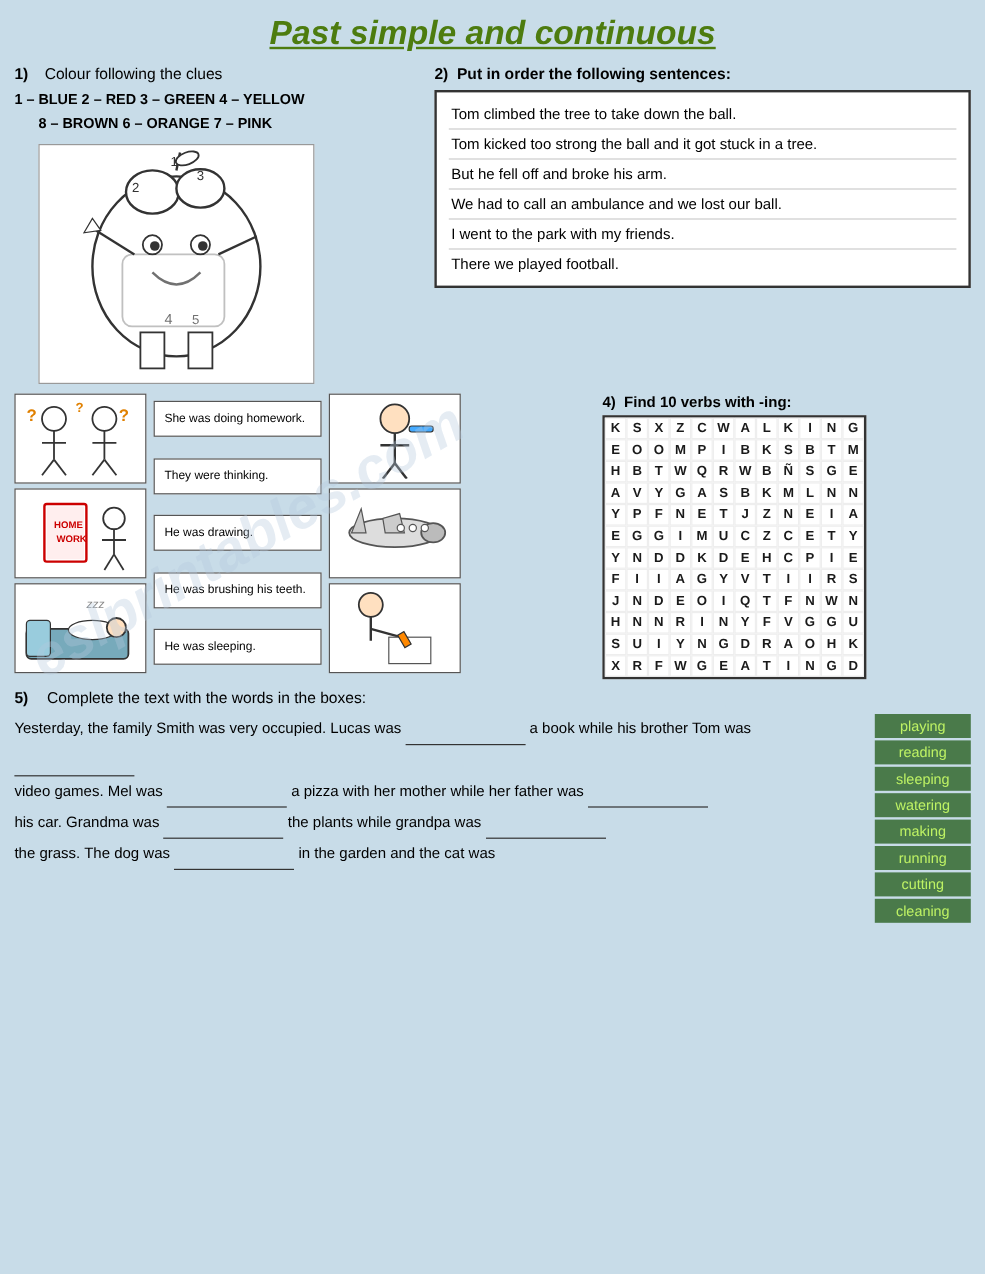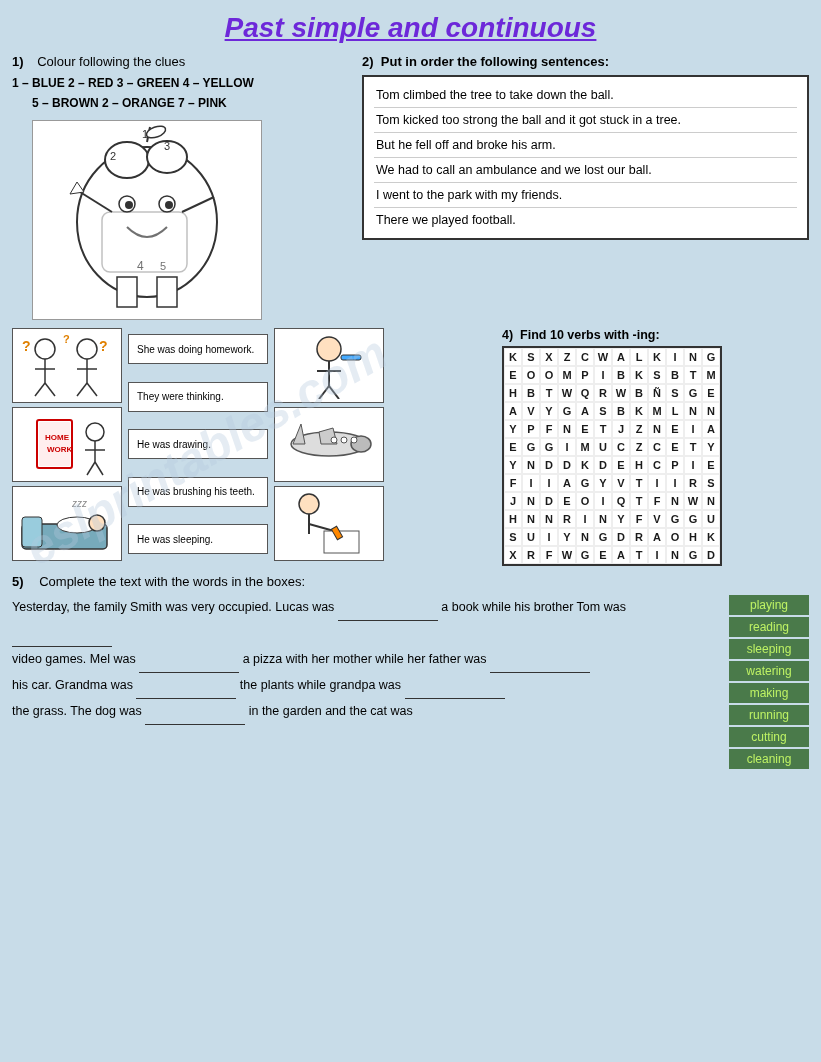--- a/index.html
+++ b/index.html
@@ -10,21 +10,21 @@
       font-family: Arial, sans-serif;
       font-size: 13px;
       padding: 12px;
     }
     .page-title {
       text-align: center;
       font-size: 28px;
       font-weight: bold;
       font-style: italic;
       text-decoration: underline;
-      color: #6d28d9;
+      color: #4d7c0f;
       margin-bottom: 10px;
     }
     .section-label {
       font-weight: bold;
       font-size: 13px;
     }
     
     .top-row {
       display: flex;
       gap: 10px;
@@ -213,21 +213,21 @@
 <div class="page-title">Past simple and continuous</div>
 
 <div class="top-row">
   <div class="left-col">
     <div style="margin-bottom:4px;">
       <span class="section-label">1)</span>
       <span style="margin-left:10px;">Colour following the clues</span>
     </div>
     <div class="colour-clues">
       <span>1 – BLUE   2 – RED   3 – GREEN   4 – YELLOW</span><br>
-      <span style="margin-left:20px;">5 – BROWN   2 – ORANGE   7 – PINK</span>
+      <span style="margin-left:20px;">8 – BROWN   6 – ORANGE   7 – PINK</span>
     </div>
 
     <div class="drawing-box">
       <svg width="210" height="195" viewBox="0 0 210 195">
 
         <ellipse cx="105" cy="100" rx="70" ry="75" fill="white" stroke="#333" stroke-width="2"></ellipse>
 
         <ellipse cx="85" cy="38" rx="22" ry="18" fill="white" stroke="#333" stroke-width="2"></ellipse>
         <ellipse cx="125" cy="35" rx="20" ry="16" fill="white" stroke="#333" stroke-width="2"></ellipse>
 

